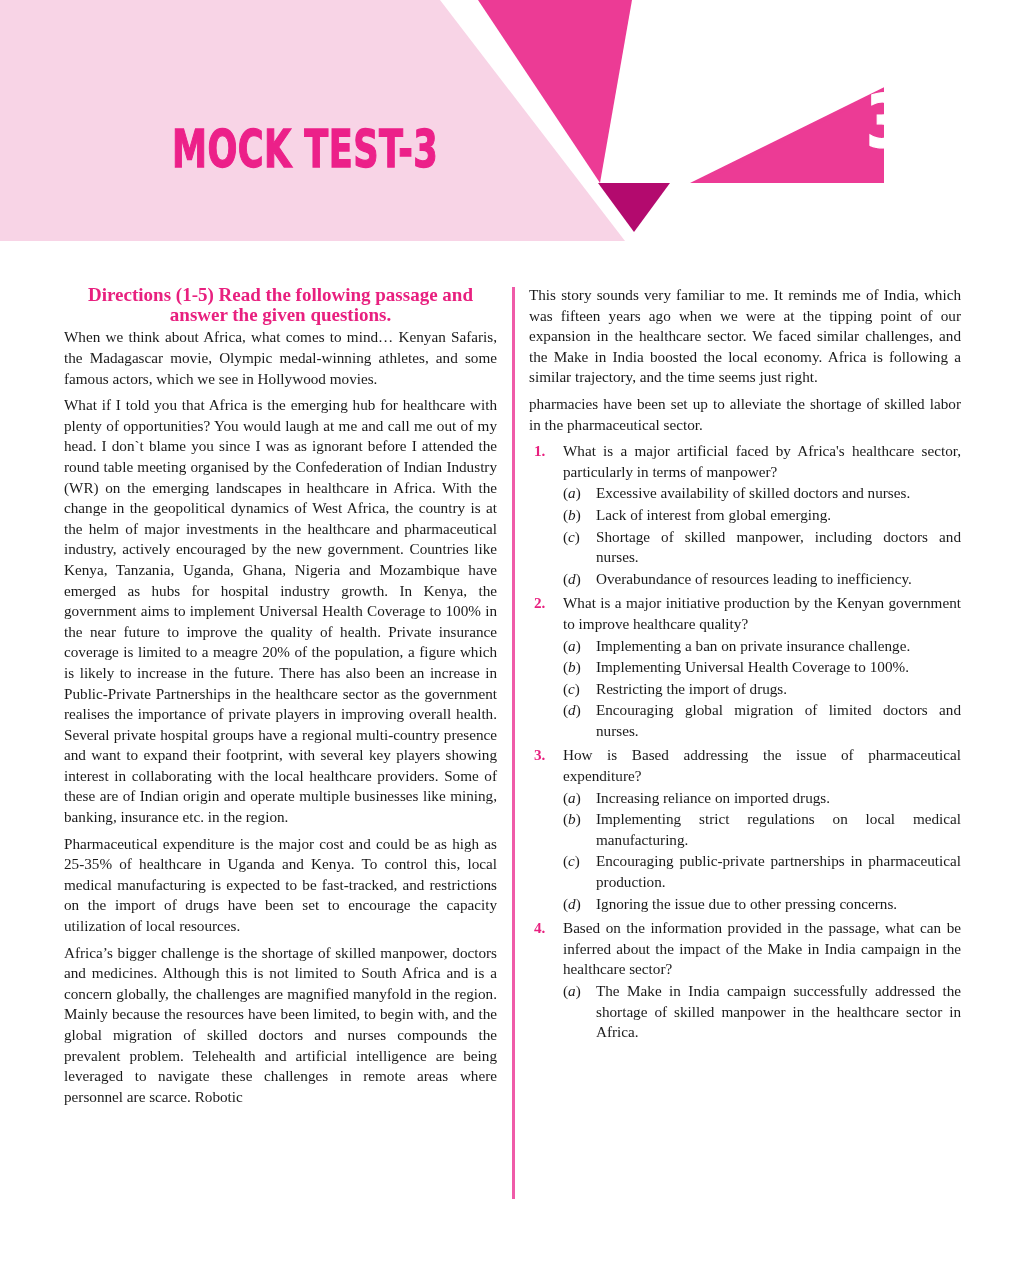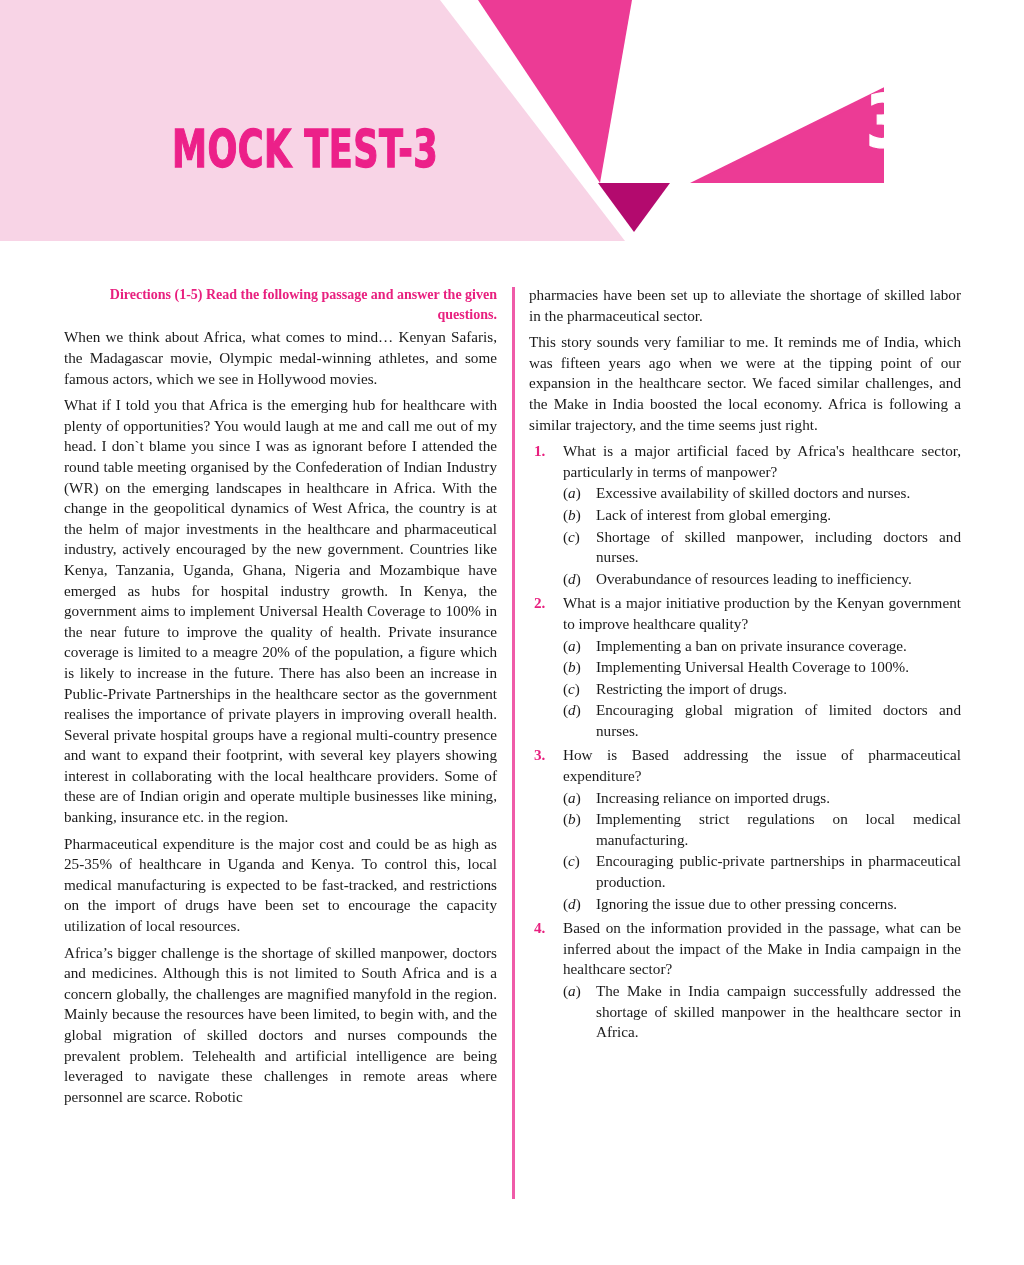--- a/index.html
+++ b/index.html
@@ -93,22 +93,22 @@
   }
   #right-column {
     left: 529px;
     width: 432px;
   }
 
   .directions-head {
     color: #e8207f;
     font-weight: bold;
     margin: 0 0 2px 0;
-    text-align: right;
-    font-size: 14px;
+    text-align: center;
+    font-size: 19px;
     line-height: 20.2px;
   }
 
   p.para {
     margin: 0 0 6px 0;
     text-align: justify;
     text-justify: inter-word;
   }
   p.para.last {
     margin-bottom: 0;
@@ -184,22 +184,22 @@
 
   <div id="left-column" class="column">
     <p class="directions-head">Directions (1-5) Read the following passage and answer the given questions.</p>
     <p class="para">When we think about Africa, what comes to mind… Kenyan Safaris, the Madagascar movie, Olympic medal-winning athletes, and some famous actors, which we see in Hollywood movies.</p>
     <p class="para">What if I told you that Africa is the emerging hub for healthcare with plenty of opportunities? You would laugh at me and call me out of my head. I don`t blame you since I was as ignorant before I attended the round table meeting organised by the Confederation of Indian Industry (WR) on the emerging landscapes in healthcare in Africa. With the change in the geopolitical dynamics of West Africa, the country is at the helm of major investments in the healthcare and pharmaceutical industry, actively encouraged by the new government. Countries like Kenya, Tanzania, Uganda, Ghana, Nigeria and Mozambique have emerged as hubs for hospital industry growth. In Kenya, the government aims to implement Universal Health Coverage to 100% in the near future to improve the quality of health. Private insurance coverage is limited to a meagre 20% of the population, a figure which is likely to increase in the future. There has also been an increase in Public-Private Partnerships in the healthcare sector as the government realises the importance of private players in improving overall health. Several private hospital groups have a regional multi-country presence and want to expand their footprint, with several key players showing interest in collaborating with the local healthcare providers. Some of these are of Indian origin and operate multiple businesses like mining, banking, insurance etc. in the region.</p>
     <p class="para">Pharmaceutical expenditure is the major cost and could be as high as 25-35% of healthcare in Uganda and Kenya. To control this, local medical manufacturing is expected to be fast-tracked, and restrictions on the import of drugs have been set to encourage the capacity utilization of local resources.</p>
     <p class="para last">Africa’s bigger challenge is the shortage of skilled manpower, doctors and medicines. Although this is not limited to South Africa and is a concern globally, the challenges are magnified manyfold in the region. Mainly because the resources have been limited, to begin with, and the global migration of skilled doctors and nurses compounds the prevalent problem. Telehealth and artificial intelligence are being leveraged to navigate these challenges in remote areas where personnel are scarce. Robotic</p>
   </div>
 
   <div id="right-column" class="column">
+    <p class="para">This story sounds very familiar to me. It reminds me of India, which was fifteen years ago when we were at the tipping point of our expansion in the healthcare sector. We faced similar challenges, and the Make in India boosted the local economy. Africa is following a similar trajectory, and the time seems just right.</p>
     <p class="para">pharmacies have been set up to alleviate the shortage of skilled labor in the pharmaceutical sector.</p>
-    <p class="para">This story sounds very familiar to me. It reminds me of India, which was fifteen years ago when we were at the tipping point of our expansion in the healthcare sector. We faced similar challenges, and the Make in India boosted the local economy. Africa is following a similar trajectory, and the time seems just right.</p>
 
     <div class="question-block">
       <span class="q-num">1.</span>
       <p class="q-text">What is a major artificial faced by Africa's healthcare sector, particularly in terms of manpower?</p>
       <div class="option">
         <span class="opt-label"><span class="paren">(</span><span>a</span><span class="paren">)</span></span>
         <span>Excessive availability of skilled doctors and nurses.</span>
       </div>
       <div class="option">
         <span class="opt-label"><span class="paren">(</span><span>b</span><span class="paren">)</span></span>
@@ -213,21 +213,21 @@
         <span class="opt-label"><span class="paren">(</span><span>d</span><span class="paren">)</span></span>
         <span>Overabundance of resources leading to inefficiency.</span>
       </div>
     </div>
 
     <div class="question-block">
       <span class="q-num">2.</span>
       <p class="q-text">What is a major initiative production by the Kenyan government to improve healthcare quality?</p>
       <div class="option noj">
         <span class="opt-label"><span class="paren">(</span><span>a</span><span class="paren">)</span></span>
-        <span>Implementing a ban on private insurance coverage.</span>
+        <span>Implementing a ban on private insurance challenge.</span>
       </div>
       <div class="option noj">
         <span class="opt-label"><span class="paren">(</span><span>b</span><span class="paren">)</span></span>
         <span>Implementing Universal Health Coverage to 100%.</span>
       </div>
       <div class="option noj">
         <span class="opt-label"><span class="paren">(</span><span>c</span><span class="paren">)</span></span>
         <span>Restricting the import of drugs.</span>
       </div>
       <div class="option">

